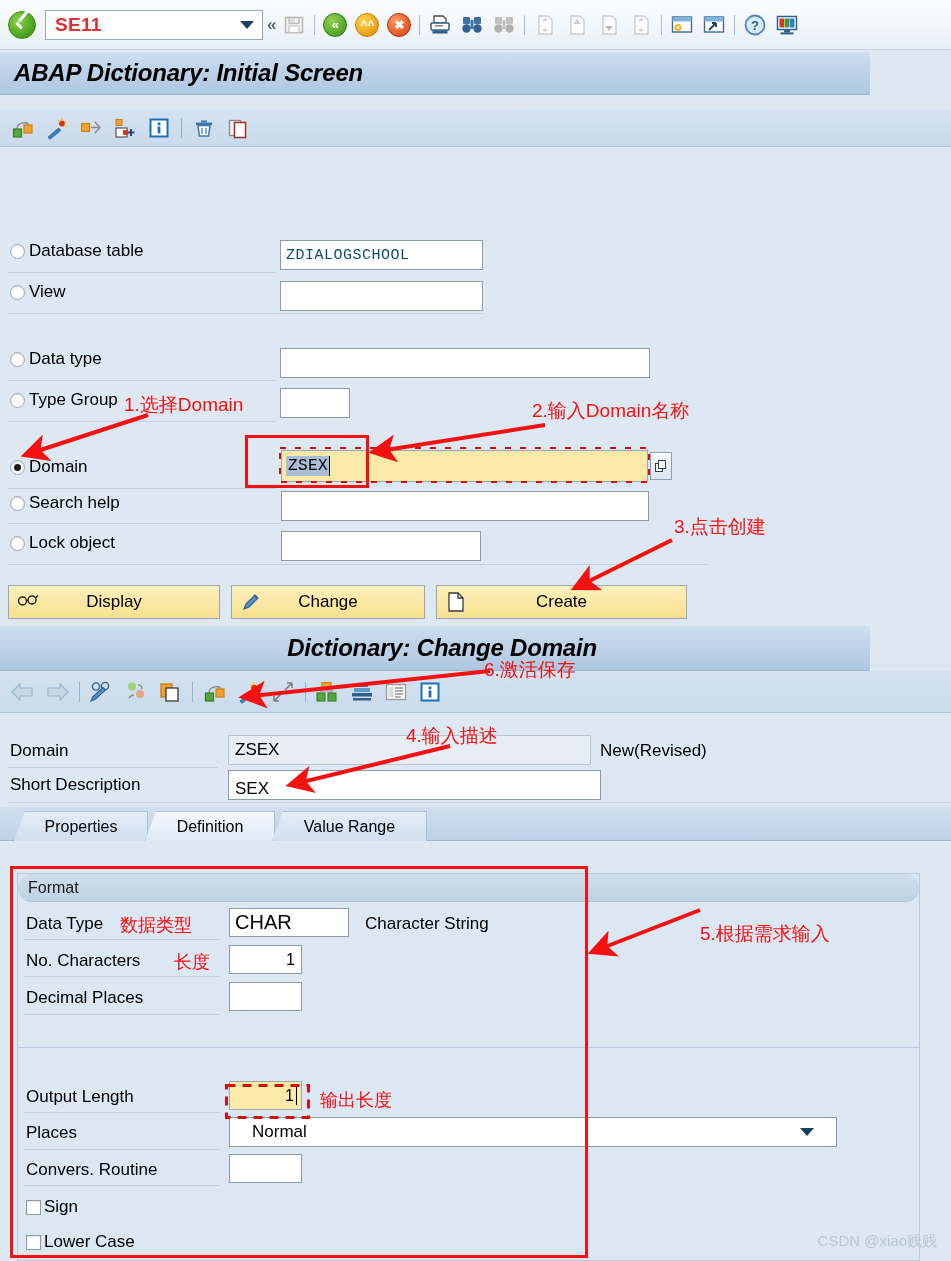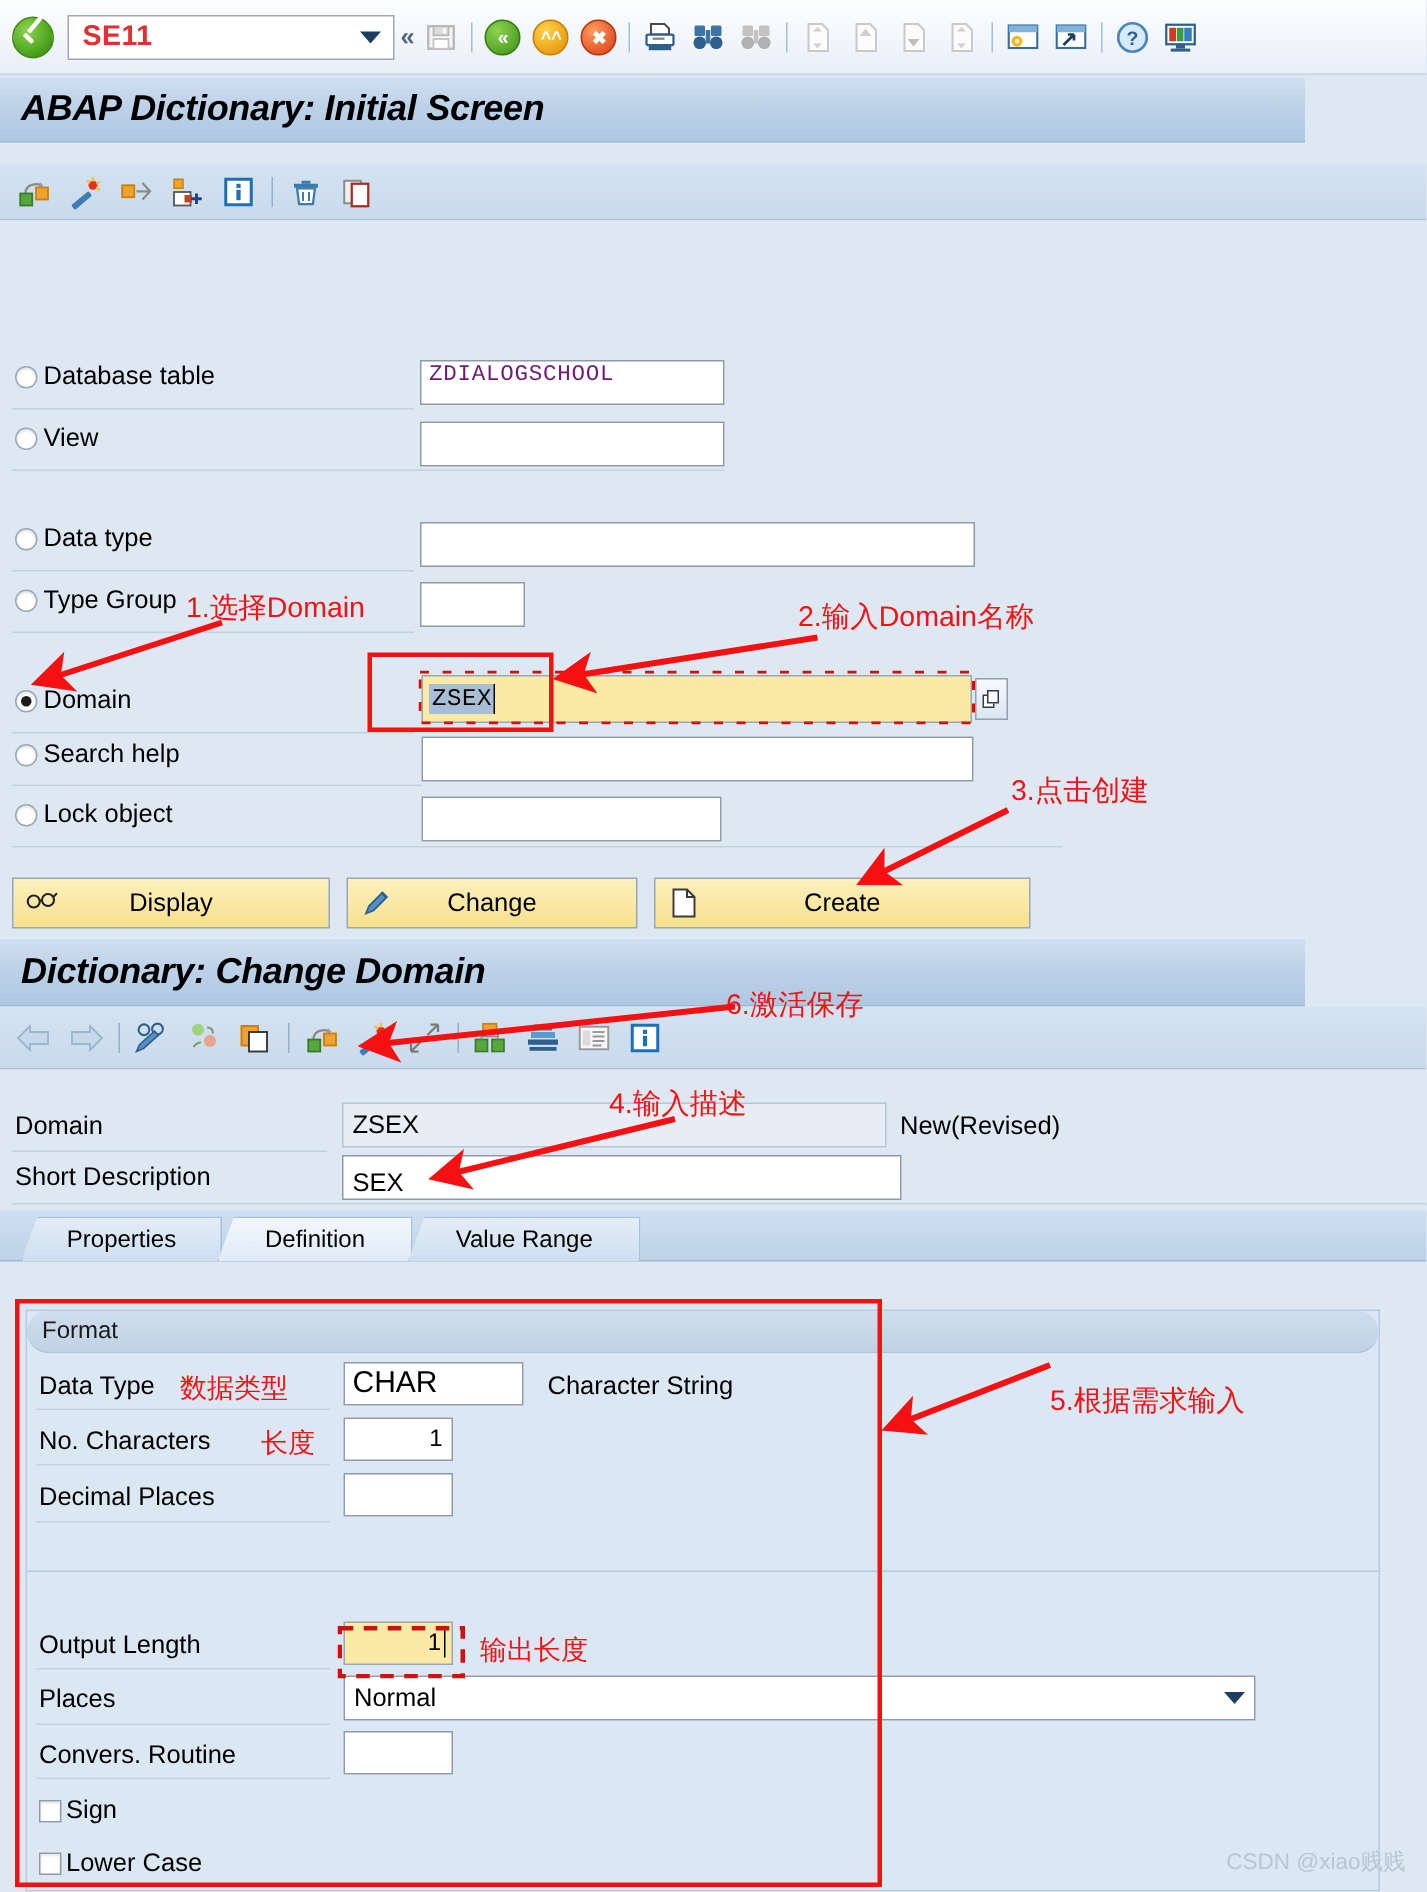--- a/index.html
+++ b/index.html
@@ -73,21 +73,21 @@
   .radio{
     width:15px;height:15px;border-radius:50%;
     background:#fff; border:1px solid #9aa7b4; position:relative; flex:0 0 auto;
     box-shadow: inset 0 1px 2px rgba(0,0,0,.13);
   }
   .radio.on:after{content:"";position:absolute;left:3px;top:3px;width:7px;height:7px;border-radius:50%;
     background:#1c1c1c;}
   .rlabel{ font-size:17px; color:#000; margin-left:4px; white-space:nowrap;}
   .fld{
     background:#fff; border:1px solid #8d9aa7; height:30px;
-    display:flex; padding:0 5px; font-size:16px; color:#701a75;
+    display:flex; align-items:center; padding:0 5px; font-size:16px; color:#0c4a6e;
     font-family:"Liberation Sans", sans-serif;
   }
   .fld.mono{ font-family:"Liberation Mono", monospace; font-size:15px; letter-spacing:.5px;}
   .hline{ position:absolute; height:1px; background:#c3d2e0; }
 
   
   .domfield{
     position:absolute; background:#fbe9a8; border:1px solid #9aa7b4;
     display:flex; align-items:center; padding:0 4px;
   }
@@ -437,21 +437,21 @@
       <span class="ic">
         <svg width="20" height="20" viewBox="0 0 20 20">
           <path d="M3 17 l2 -5 l9 -9 l3 3 l-9 9 z" fill="#5590c4" stroke="#2f5f8f" stroke-width="1.2"></path>
           <path d="M13 3 l3 3" stroke="#2f5f8f" stroke-width="1.2"></path>
         </svg>
       </span>
       <span>Change</span>
     </div>
   </div>
 
-  <div class="titleband" style="top:625px; height:46px;">
+  <div class="titleband" style="top:625px; height:46px;justify-content:center;">
     <span class="t">Dictionary: Change Domain</span>
   </div>
 
   <div class="apptb" style="top:671px; height:42px;">
     <span class="tbtn">
       <svg width="26" height="20" viewBox="0 0 26 20">
         <path d="M10 2 L2 10 L10 18 v-4 h12 v-8 H10 z" fill="#c7d9e9" stroke="#9ab5ce" stroke-width="1.2"></path>
       </svg>
     </span>
     <span class="tbtn">
@@ -603,21 +603,21 @@
       <div style="position:absolute; left:211px; top:33px; width:73px; height:29px;
                   background:#fbe9a8; border:1px solid #9aa7b4; display:flex; align-items:center;
                   justify-content:flex-end; padding-right:4px;">
         <span style="font-size:16px;">1</span>
         <span style="width:1px;height:19px;background:#000;margin-left:2px;"></span>
       </div>
       <div class="hline" style="left:6px; top:64px; width:196px;"></div>
 
       <span class="lbl" style="left:8px; top:75px;">Places</span>
       <div style="position:absolute; left:211px; top:69px; width:608px; height:30px;
-                  background:#fff; border:1px solid #8d9aa7; display:flex; align-items:center; padding:0 6px;">
+                  background:#fff; border:1px solid #8d9aa7; display:flex; align-items:center; padding:0 22px;">
         <span style="font-size:17px; flex:1;">Normal</span>
         <span style="width:0;height:0;border-left:7px solid transparent;border-right:7px solid transparent;border-top:8px solid #1b3f63;"></span>
       </div>
       <div class="hline" style="left:6px; top:101px; width:196px;"></div>
 
       <span class="lbl" style="left:8px; top:112px;">Convers. Routine</span>
       <div style="position:absolute; left:211px; top:106px; width:73px; height:29px;
                   background:#fff; border:1px solid #8d9aa7;">
         <span style="font-size:16px;"></span>
       </div>

